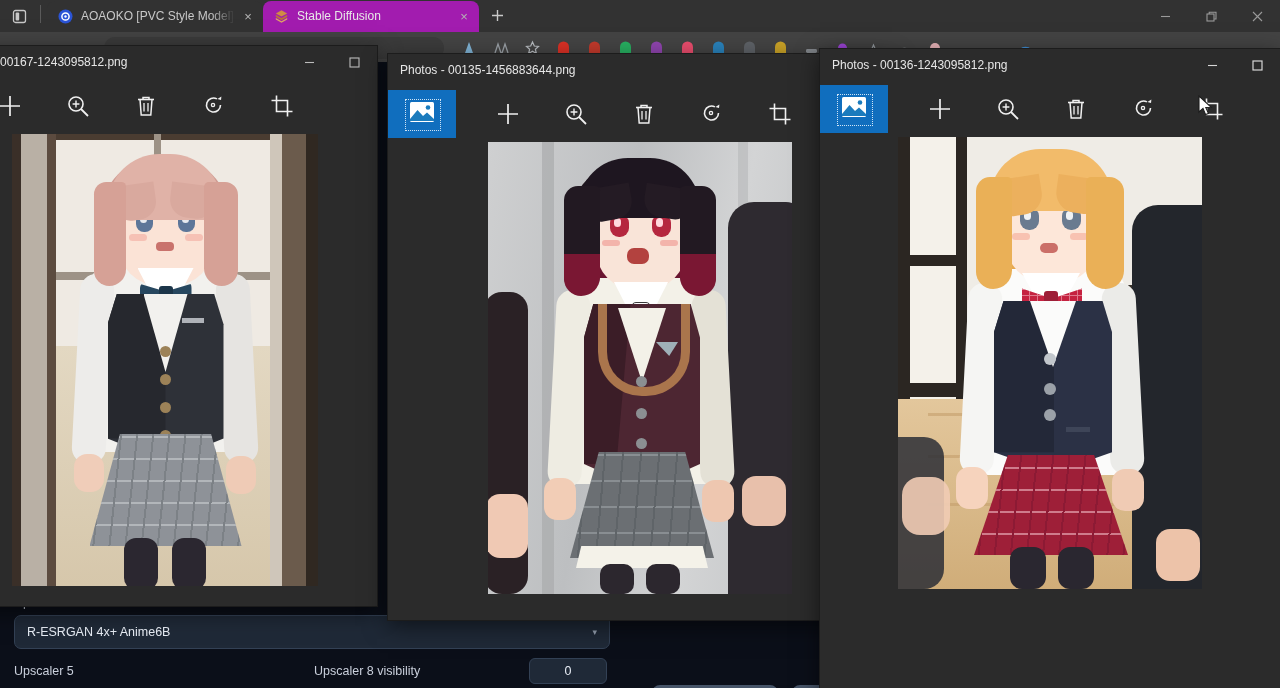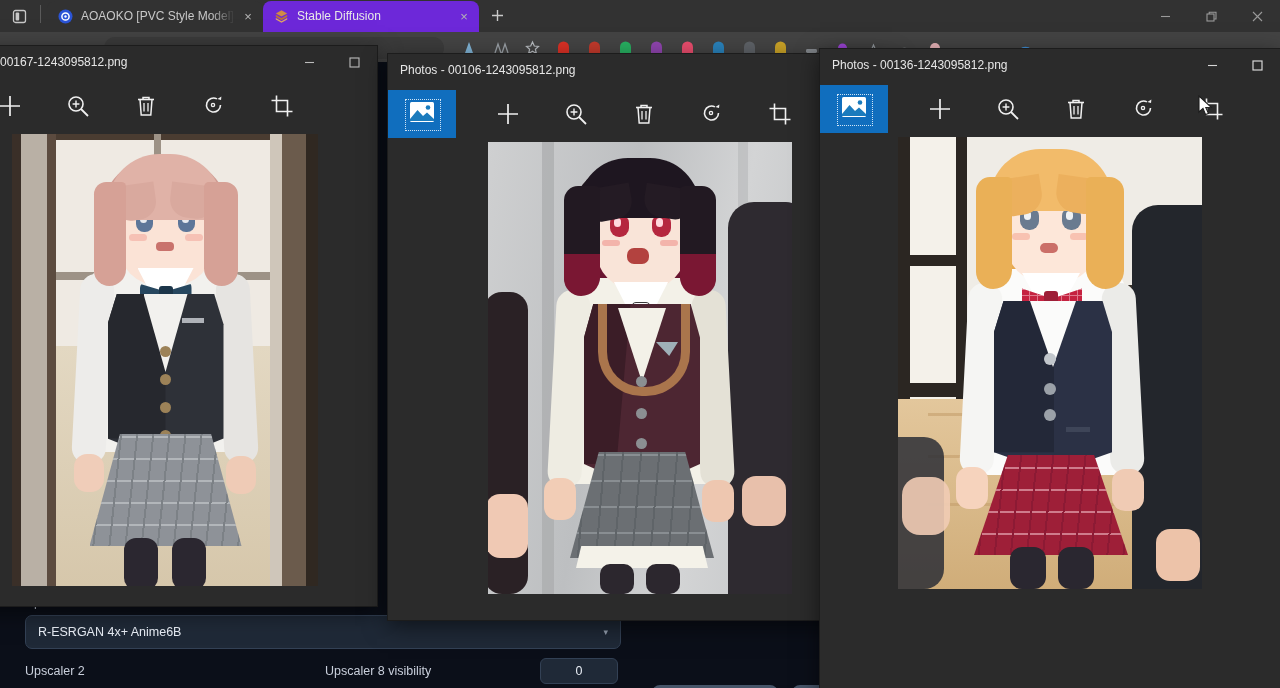--- a/index.html
+++ b/index.html
@@ -29,21 +29,21 @@
   .tab-divider { width: 1px; height: 18px; background: #5a5a5a; margin: 0 6px 4px 4px; }
 
   .tab {
     position: relative;
     height: 31px; display: flex; align-items: center;
     padding: 0 6px 0 10px; min-width: 120px; max-width: 216px;
     border-top-left-radius: 8px; border-top-right-radius: 8px;
     font-size: 12px; color: #c8c8c8;
   }
   .tab.inactive { background: #323232; }
-  .tab.active { background: #6d28d9; color: #e8e8e8; }
+  .tab.active { background: #a21caf; color: #e8e8e8; }
   .tab-favicon {
     width: 16px; height: 16px; flex: 0 0 16px; margin-right: 8px;
     display: flex; align-items: center; justify-content: center;
   }
   .tab-title {
     flex: 1 1 auto; white-space: nowrap; overflow: hidden;
     font-size: 12px; line-height: 31px;
     -webkit-mask-image: linear-gradient(to right, #000 84%, transparent 100%);
             mask-image: linear-gradient(to right, #000 84%, transparent 100%);
   }
@@ -132,21 +132,20 @@
   .pic .figure { position: absolute; left: 0; right: 0; top: 0; bottom: 0; }
 
   
   .sd-page {
     position: absolute; left: 0; top: 62px; width: 1280px; height: 626px;
     background: #0b0f19;
   }
   .sd-left {
     position: absolute; left: 14px; top: 533px; width: 624px; height: 93px;
     color: #c5cbd6;
-    margin-left: 11px;
   }
   .sd-label { font-size: 12.5px; color: #c9cfdb; }
   .sd-dropdown {
     margin-top: 6px; height: 34px; width: 596px;
     background: #1f2937; border: 1px solid #334155; border-radius: 7px;
     display: flex; align-items: center; padding: 0 12px;
     color: #e7ecf4; font-size: 12.5px; position: relative;
   }
   .sd-dd-arrow { position: absolute; right: 12px; top: 50%; transform: translateY(-50%); color: #9aa5b5; font-size: 9px; }
   .sd-row2 { margin-top: 9px; display: flex; align-items: center; }
@@ -182,21 +181,21 @@
 
   <div class="sd-page">
 
     <div class="sd-left">
       <div class="sd-label">Upscaler 1</div>
       <div class="sd-dropdown">
         <span>R-ESRGAN 4x+ Anime6B</span>
         <span class="sd-dd-arrow">▾</span>
       </div>
       <div class="sd-row2">
-        <div class="sd-label" style="width:300px">Upscaler 2</div>
+        <div class="sd-label" style="width:300px">Upscaler 5</div>
         <div class="sd-label" style="width:215px">Upscaler 8 visibility</div>
         <div class="sd-num">0</div>
       </div>
     </div>
 
     <div class="sd-buttons">
       <div class="sd-btn" style="width:126px">
         
       </div>
       <div class="sd-btn" style="width:134px">
@@ -460,21 +459,21 @@
 
           <div style="position:absolute;left:112px;top:404px;width:34px;height:52px;border-radius:12px;background:#2b2730;"></div>
           <div style="position:absolute;left:160px;top:404px;width:34px;height:52px;border-radius:12px;background:#2b2730;"></div>
         </div>
       </div>
     </div>
   </div>
 
   <div class="photos-win" style="left:388px; top:54px; width:504px; height:566px;">
     <div class="pw-title">
-      <span class="pw-title-text">Photos - 00106-1243095812.png</span>
+      <span class="pw-title-text">Photos - 00135-1456883644.png</span>
       <div class="pw-ctrls">
         <div class="pw-ctrl">
           <svg width="11" height="11" viewBox="0 0 11 11">
               <path d="M1 5.5 H10" stroke="#bcbcbc" stroke-width="1.1"></path>
             </svg>
         </div>
         <div class="pw-ctrl">
           <svg width="11" height="11" viewBox="0 0 11 11">
               <rect x="1" y="1" width="9" height="9" fill="none" stroke="#bcbcbc" stroke-width="1.1"></rect>
             </svg>

